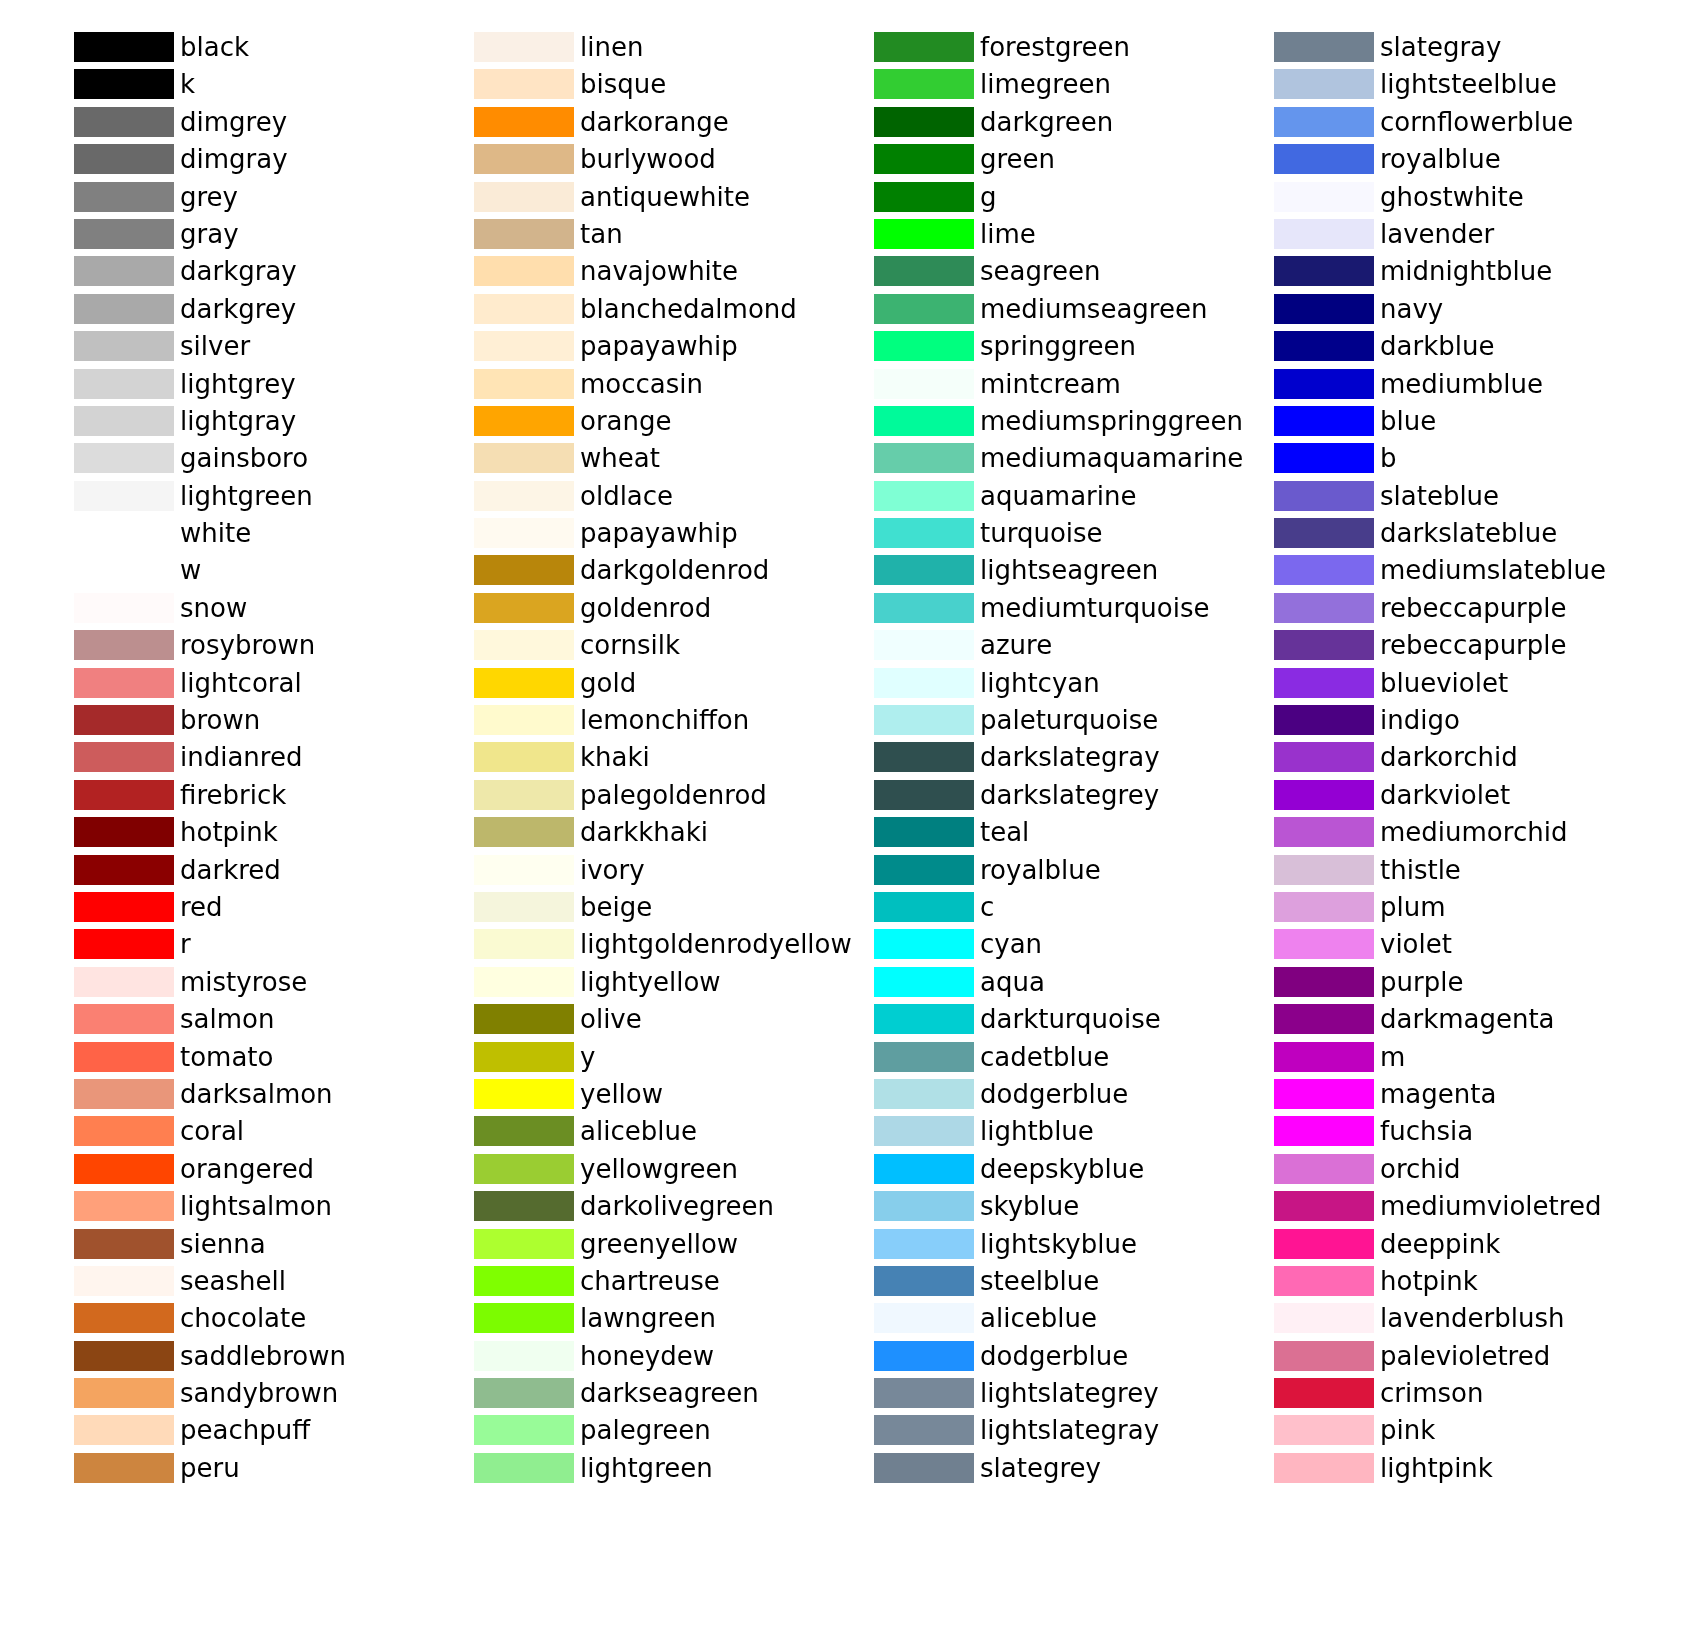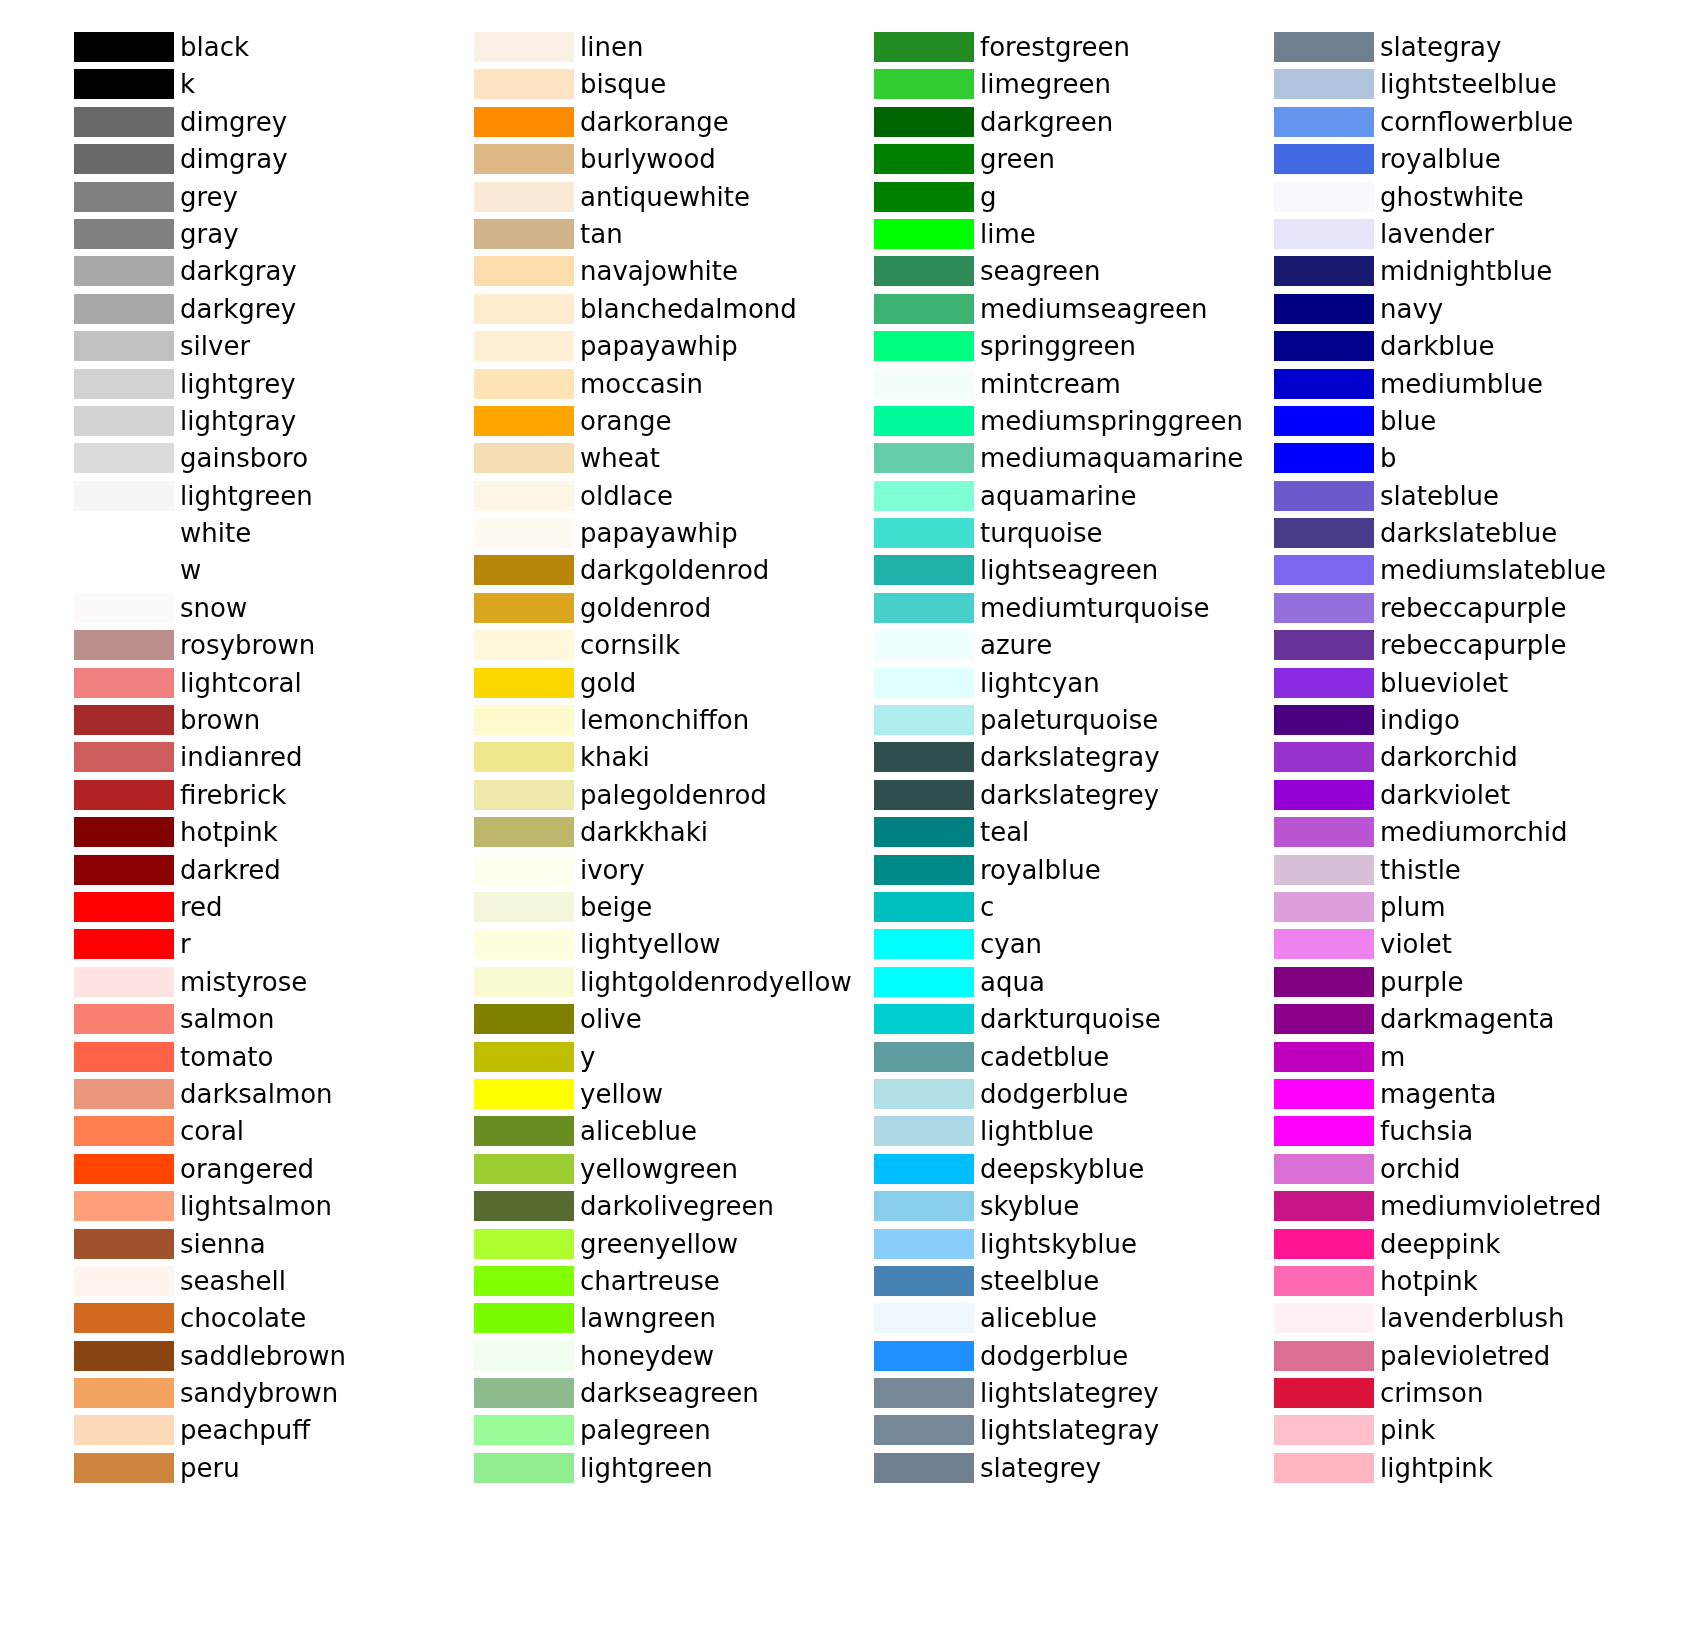--- a/index.html
+++ b/index.html
@@ -307,26 +307,26 @@
       </div>
       <div class="color-row">
         <div class="swatch" style="background: rgb(255, 255, 240);"></div>
         <div class="swatch-label">ivory</div>
       </div>
       <div class="color-row">
         <div class="swatch" style="background: rgb(245, 245, 220);"></div>
         <div class="swatch-label">beige</div>
       </div>
       <div class="color-row">
+        <div class="swatch" style="background: rgb(250, 250, 210);"></div>
+        <div class="swatch-label">lightgoldenrodyellow</div>
+      </div>
+      <div class="color-row">
         <div class="swatch" style="background: rgb(255, 255, 224);"></div>
         <div class="swatch-label">lightyellow</div>
-      </div>
-      <div class="color-row">
-        <div class="swatch" style="background: rgb(250, 250, 210);"></div>
-        <div class="swatch-label">lightgoldenrodyellow</div>
       </div>
       <div class="color-row">
         <div class="swatch" style="background: rgb(128, 128, 0);"></div>
         <div class="swatch-label">olive</div>
       </div>
       <div class="color-row">
         <div class="swatch" style="background: rgb(191, 191, 0);"></div>
         <div class="swatch-label">y</div>
       </div>
       <div class="color-row">

